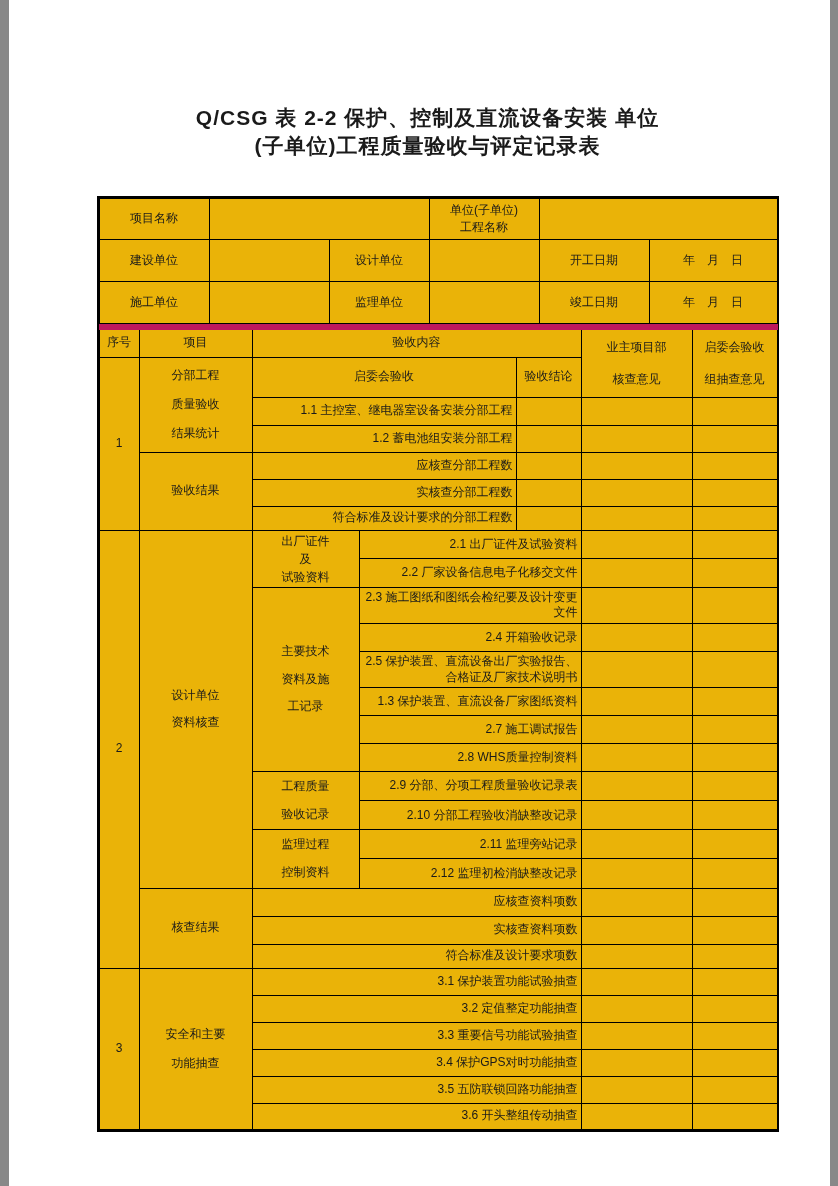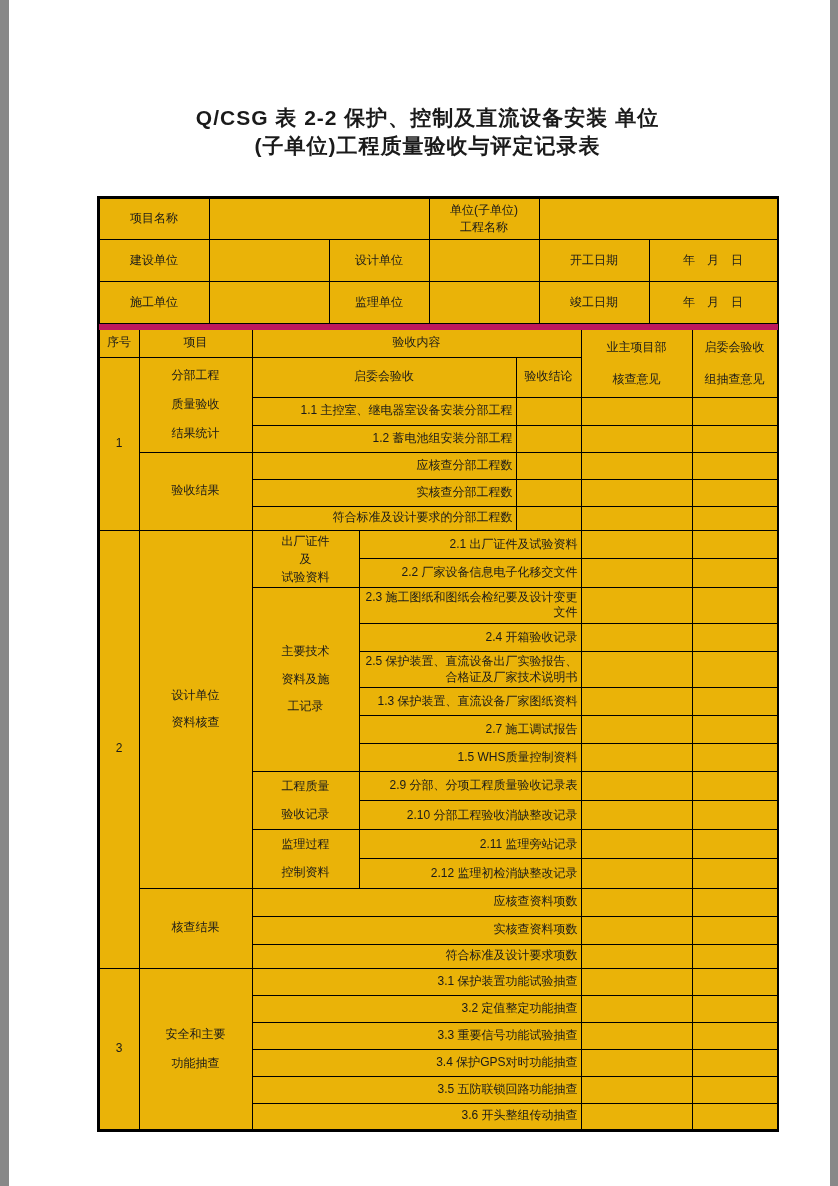--- a/index.html
+++ b/index.html
@@ -188,21 +188,21 @@
         <td colspan="2" class="item">1.3 保护装置、直流设备厂家图纸资料</td>
         <td></td>
         <td></td>
       </tr>
       <tr style="height:28px">
         <td colspan="2" class="item">2.7 施工调试报告</td>
         <td></td>
         <td></td>
       </tr>
       <tr style="height:28px">
-        <td colspan="2" class="item">1.5 WHS质量控制资料</td>
+        <td colspan="2" class="item">2.8 WHS质量控制资料</td>
         <td></td>
         <td></td>
       </tr>
       <tr style="height:28px">
         <td rowspan="2" class="lh23">工程质量
 验收记录</td>
         <td colspan="2" class="item">2.9 分部、分项工程质量验收记录表</td>
         <td></td>
         <td></td>
       </tr>

